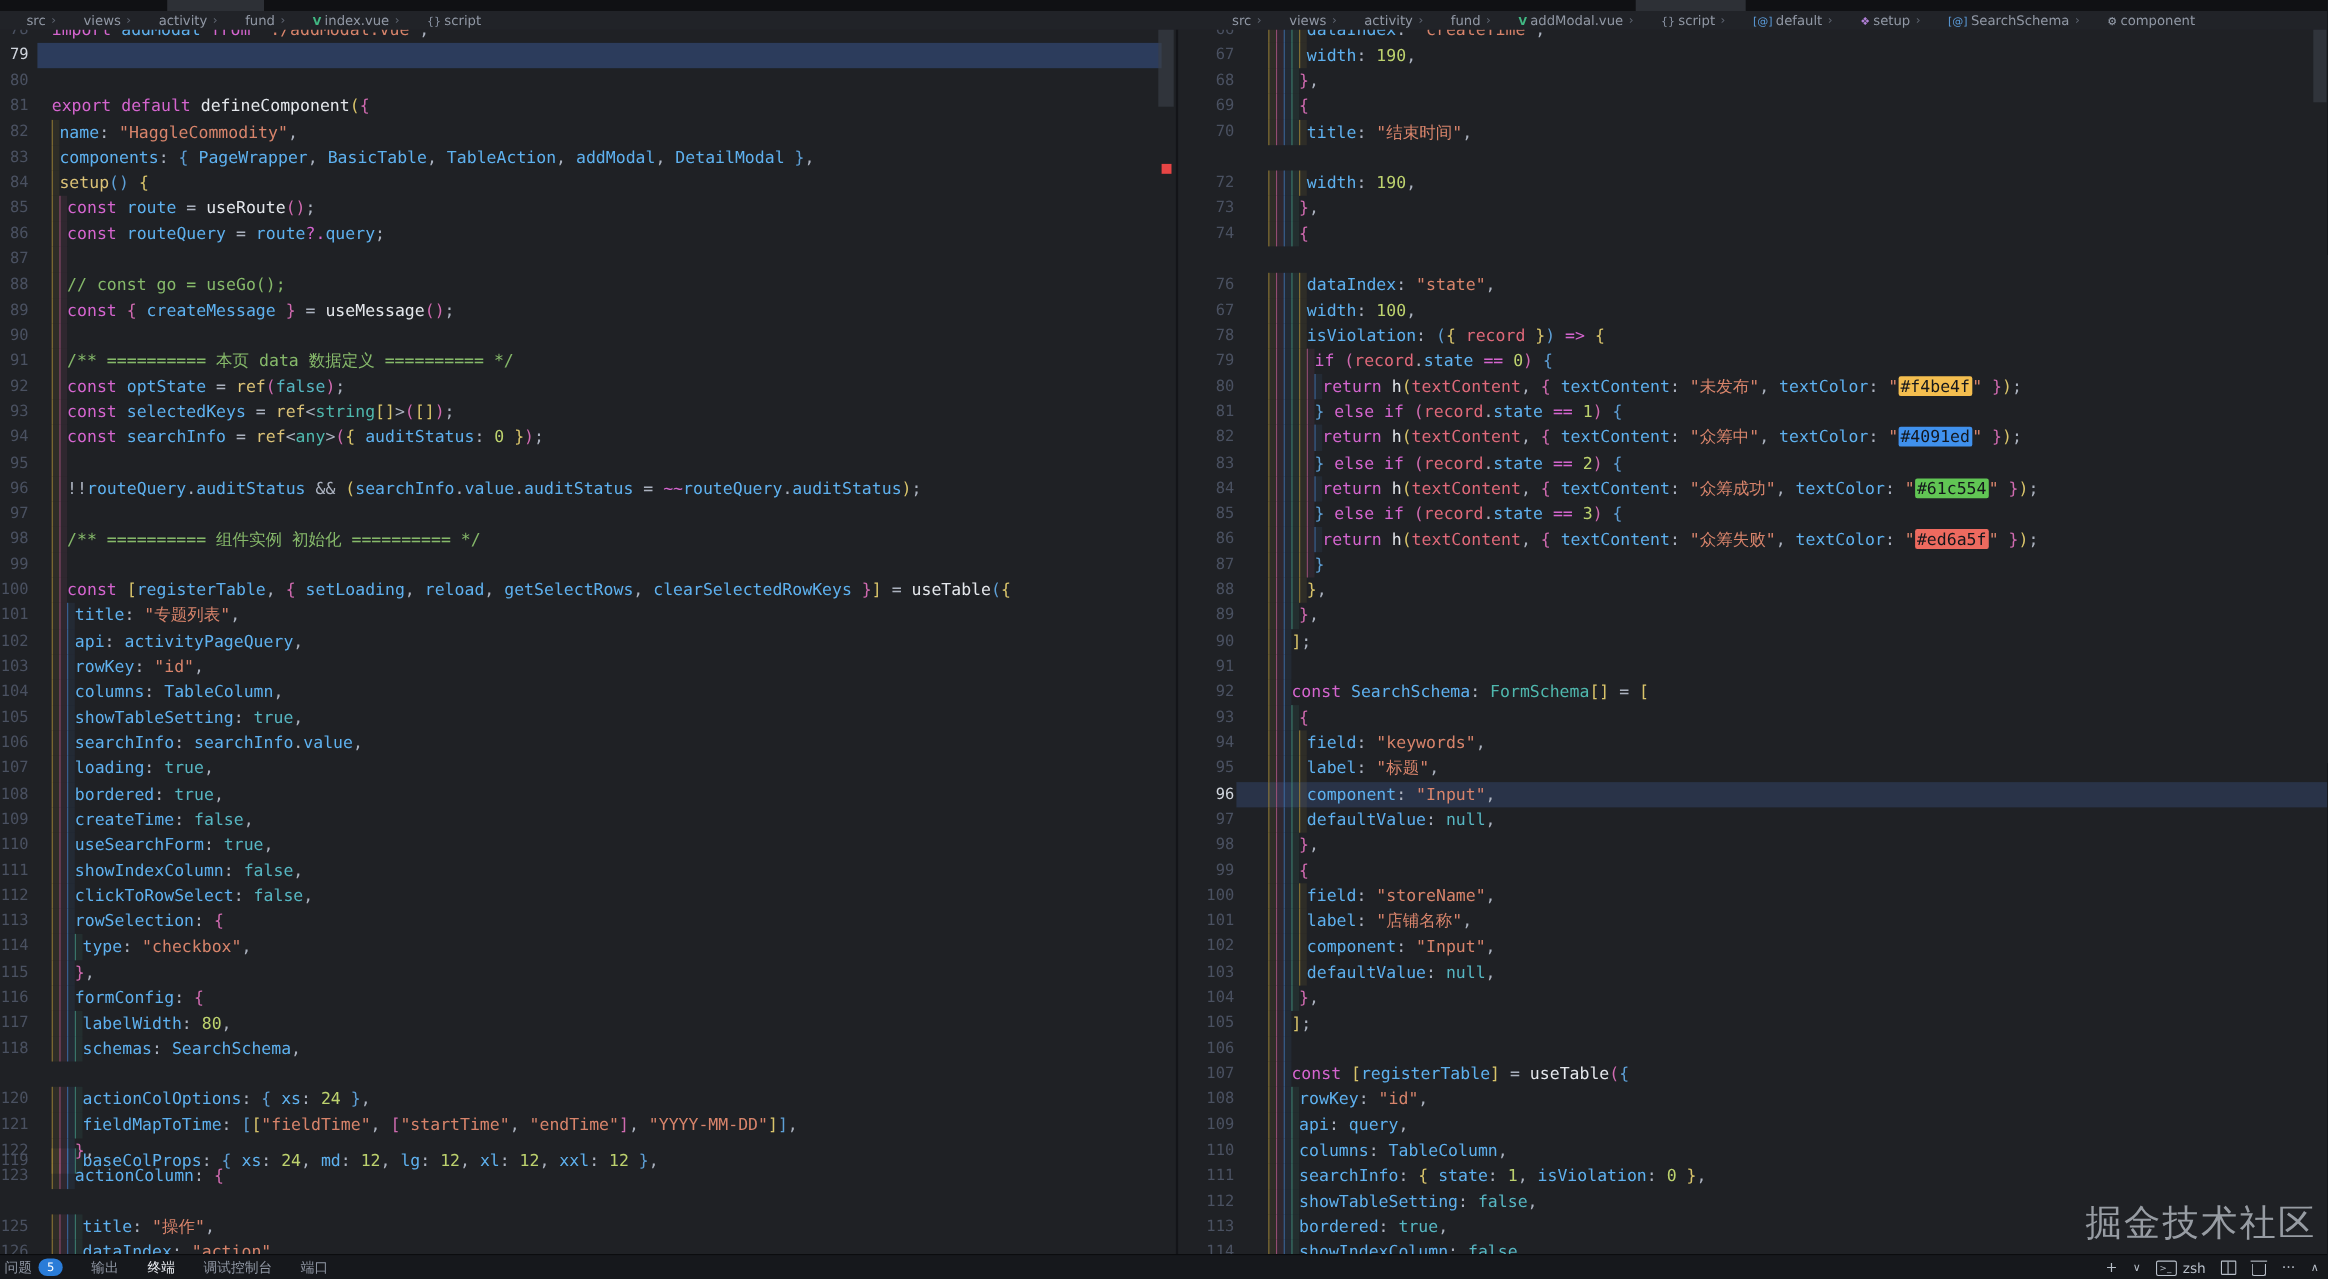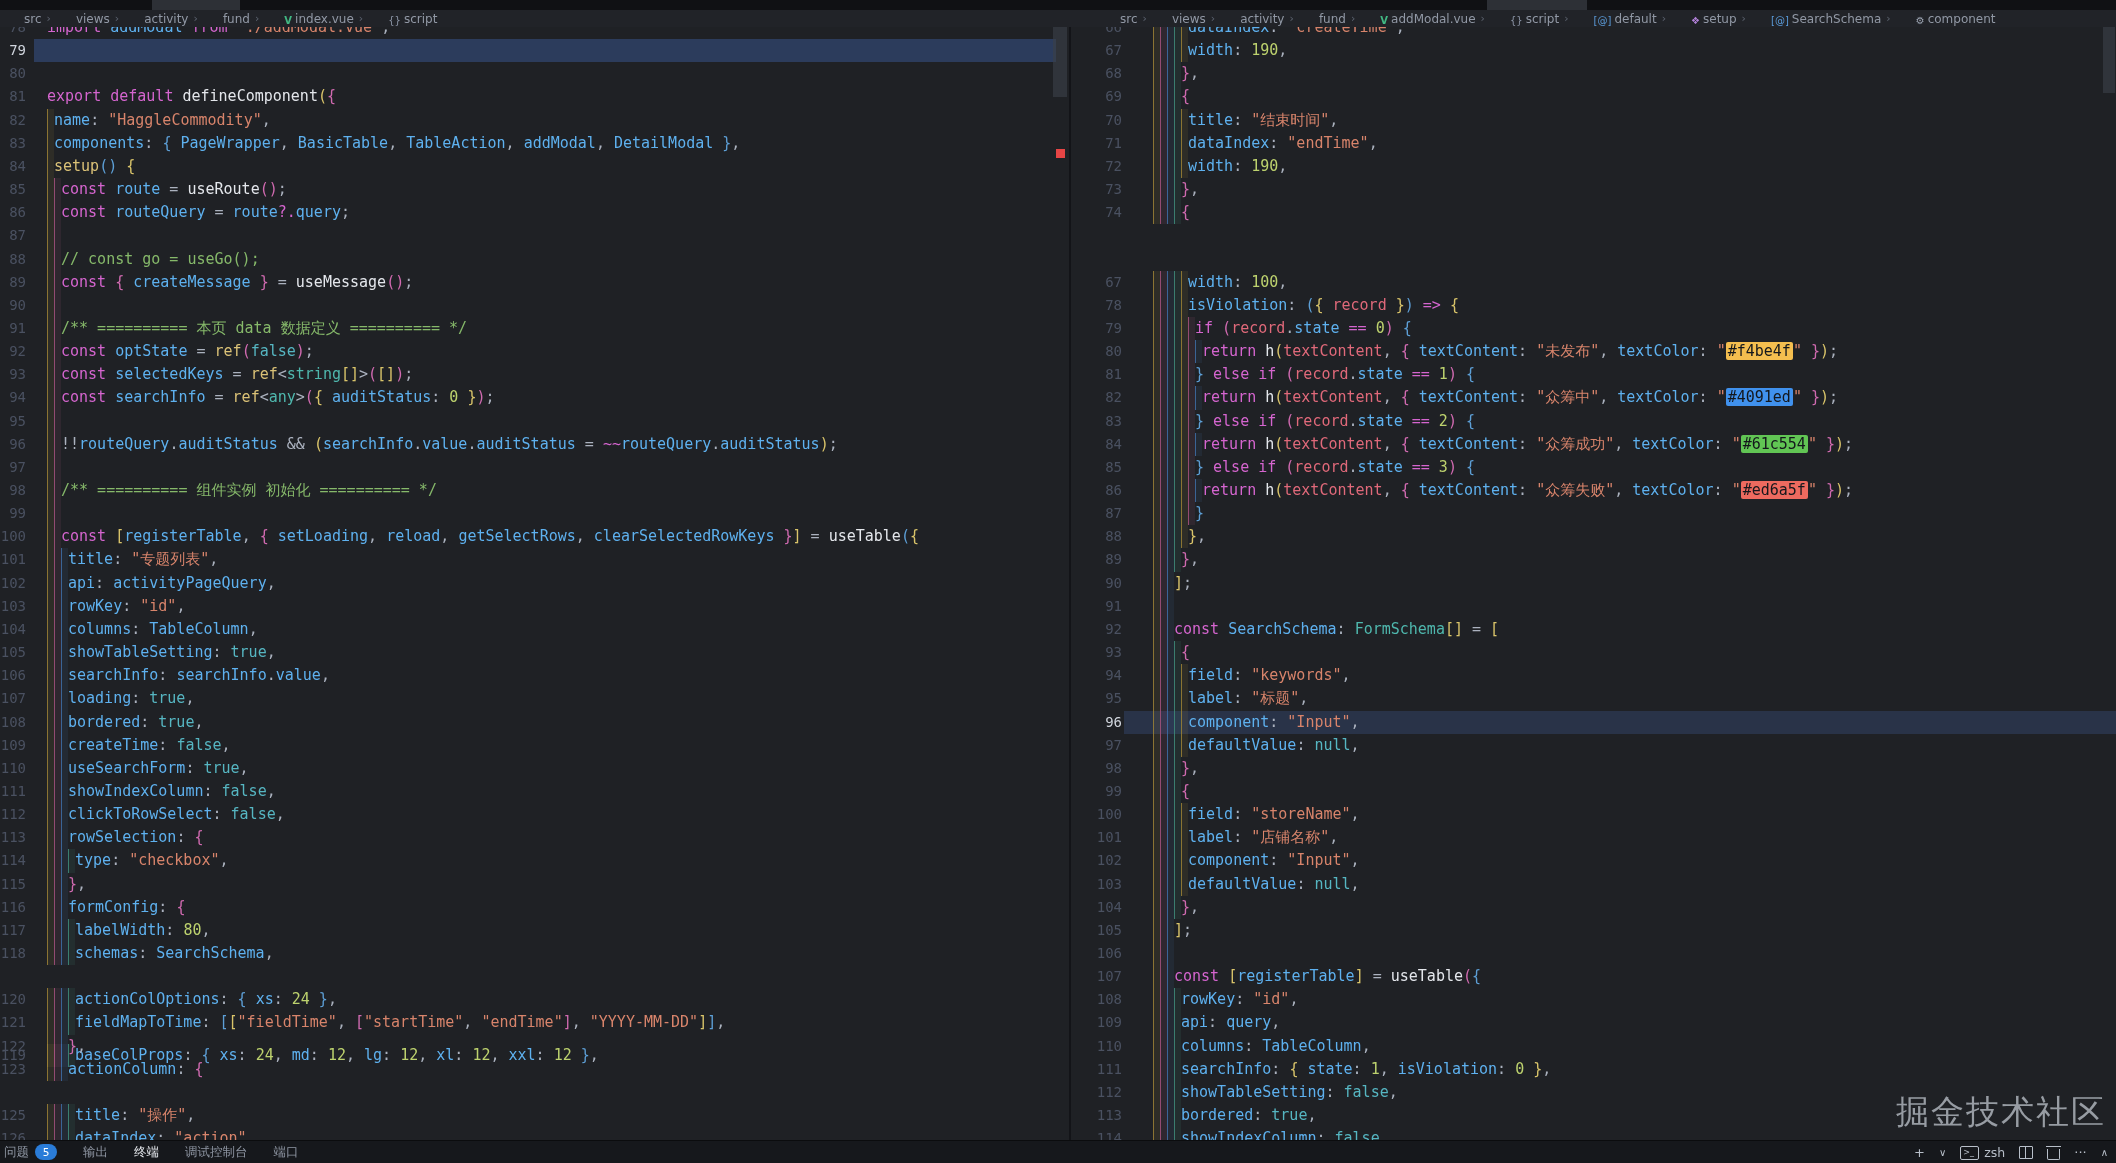--- a/index.html
+++ b/index.html
@@ -654,34 +654,20 @@
         <div class="gtint" style="left: 89px; width: 7px; background: rgba(164, 82, 126, 0.12);"></div>
         <div class="gline" style="left: 89px; background: rgb(164, 82, 126);"></div>
         <div class="gtint" style="left: 96px; width: 7px; background: rgba(62, 110, 168, 0.12);"></div>
         <div class="gline" style="left: 96px; background: rgb(62, 110, 168);"></div>
         <div class="gtint" style="left: 103px; width: 7px; background: rgba(63, 139, 122, 0.12);"></div>
         <div class="gline" style="left: 103px; background: rgb(63, 139, 122);"></div>
         <div class="gtint" style="left: 110px; width: 7px; background: rgba(155, 129, 54, 0.12);"></div>
         <div class="gline" style="left: 110px; background: rgb(155, 129, 54);"></div>
         <span class="code" style="left: 117px;"><span class="tk-id">title</span><span class="tk-pun">: </span><span class="tk-str">"结束时间"</span><span class="tk-pun">,</span></span>
       </div>
-      <div class="row" style="top: 104.75px;">
-        <span class="num" style="left: -9px;">71</span>
-        <div class="gtint" style="left: 82px; width: 7px; background: rgba(155, 129, 54, 0.12);"></div>
-        <div class="gline" style="left: 82px; background: rgb(155, 129, 54);"></div>
-        <div class="gtint" style="left: 89px; width: 7px; background: rgba(164, 82, 126, 0.12);"></div>
-        <div class="gline" style="left: 89px; background: rgb(164, 82, 126);"></div>
-        <div class="gtint" style="left: 96px; width: 7px; background: rgba(62, 110, 168, 0.12);"></div>
-        <div class="gline" style="left: 96px; background: rgb(62, 110, 168);"></div>
-        <div class="gtint" style="left: 103px; width: 7px; background: rgba(63, 139, 122, 0.12);"></div>
-        <div class="gline" style="left: 103px; background: rgb(63, 139, 122);"></div>
-        <div class="gtint" style="left: 110px; width: 7px; background: rgba(155, 129, 54, 0.12);"></div>
-        <div class="gline" style="left: 110px; background: rgb(155, 129, 54);"></div>
-        <span class="code" style="left: 117px;"><span class="tk-id">dataIndex</span><span class="tk-pun">: </span><span class="tk-str">"endTime"</span><span class="tk-pun">,</span></span>
-      </div>
       <div class="row" style="top: 127.9px;">
         <span class="num" style="left: -9px; text-align: right;">72</span>
         <div class="gtint" style="left: 82px; width: 7px; background: rgba(155, 129, 54, 0.12);"></div>
         <div class="gline" style="left: 82px; background: rgb(155, 129, 54);"></div>
         <div class="gtint" style="left: 89px; width: 7px; background: rgba(164, 82, 126, 0.12);"></div>
         <div class="gline" style="left: 89px; background: rgb(164, 82, 126);"></div>
         <div class="gtint" style="left: 96px; width: 7px; background: rgba(62, 110, 168, 0.12);"></div>
         <div class="gline" style="left: 96px; background: rgb(62, 110, 168);"></div>
         <div class="gtint" style="left: 103px; width: 7px; background: rgba(63, 139, 122, 0.12);"></div>
         <div class="gline" style="left: 103px; background: rgb(63, 139, 122);"></div>
@@ -705,20 +691,34 @@
         <span class="num" style="left: -9px;">74</span>
         <div class="gtint" style="left: 82px; width: 7px; background: rgba(155, 129, 54, 0.12);"></div>
         <div class="gline" style="left: 82px; background: rgb(155, 129, 54);"></div>
         <div class="gtint" style="left: 89px; width: 7px; background: rgba(164, 82, 126, 0.12);"></div>
         <div class="gline" style="left: 89px; background: rgb(164, 82, 126);"></div>
         <div class="gtint" style="left: 96px; width: 7px; background: rgba(62, 110, 168, 0.12);"></div>
         <div class="gline" style="left: 96px; background: rgb(62, 110, 168);"></div>
         <div class="gtint" style="left: 103px; width: 7px; background: rgba(63, 139, 122, 0.12);"></div>
         <div class="gline" style="left: 103px; background: rgb(63, 139, 122);"></div>
         <span class="code" style="left: 110px;"><span class="tk-br2">{</span></span>
+      </div>
+      <div class="row" style="top: 220.5px;">
+        <span class="num" style="left: -9px;">76</span>
+        <div class="gtint" style="left: 82px; width: 7px; background: rgba(155, 129, 54, 0.12);"></div>
+        <div class="gline" style="left: 82px; background: rgb(155, 129, 54);"></div>
+        <div class="gtint" style="left: 89px; width: 7px; background: rgba(164, 82, 126, 0.12);"></div>
+        <div class="gline" style="left: 89px; background: rgb(164, 82, 126);"></div>
+        <div class="gtint" style="left: 96px; width: 7px; background: rgba(62, 110, 168, 0.12);"></div>
+        <div class="gline" style="left: 96px; background: rgb(62, 110, 168);"></div>
+        <div class="gtint" style="left: 103px; width: 7px; background: rgba(63, 139, 122, 0.12);"></div>
+        <div class="gline" style="left: 103px; background: rgb(63, 139, 122);"></div>
+        <div class="gtint" style="left: 110px; width: 7px; background: rgba(155, 129, 54, 0.12);"></div>
+        <div class="gline" style="left: 110px; background: rgb(155, 129, 54);"></div>
+        <span class="code" style="left: 117px;"><span class="tk-id">dataIndex</span><span class="tk-pun">: </span><span class="tk-str">"state"</span><span class="tk-pun">,</span></span>
       </div>
       <div class="row" style="top: 243.65px;">
         <span class="num" style="left: -9px;">67</span>
         <div class="gtint" style="left: 82px; width: 7px; background: rgba(155, 129, 54, 0.12);"></div>
         <div class="gline" style="left: 82px; background: rgb(155, 129, 54);"></div>
         <div class="gtint" style="left: 89px; width: 7px; background: rgba(164, 82, 126, 0.12);"></div>
         <div class="gline" style="left: 89px; background: rgb(164, 82, 126);"></div>
         <div class="gtint" style="left: 96px; width: 7px; background: rgba(62, 110, 168, 0.12);"></div>
         <div class="gline" style="left: 96px; background: rgb(62, 110, 168);"></div>
         <div class="gtint" style="left: 103px; width: 7px; background: rgba(63, 139, 122, 0.12);"></div>

